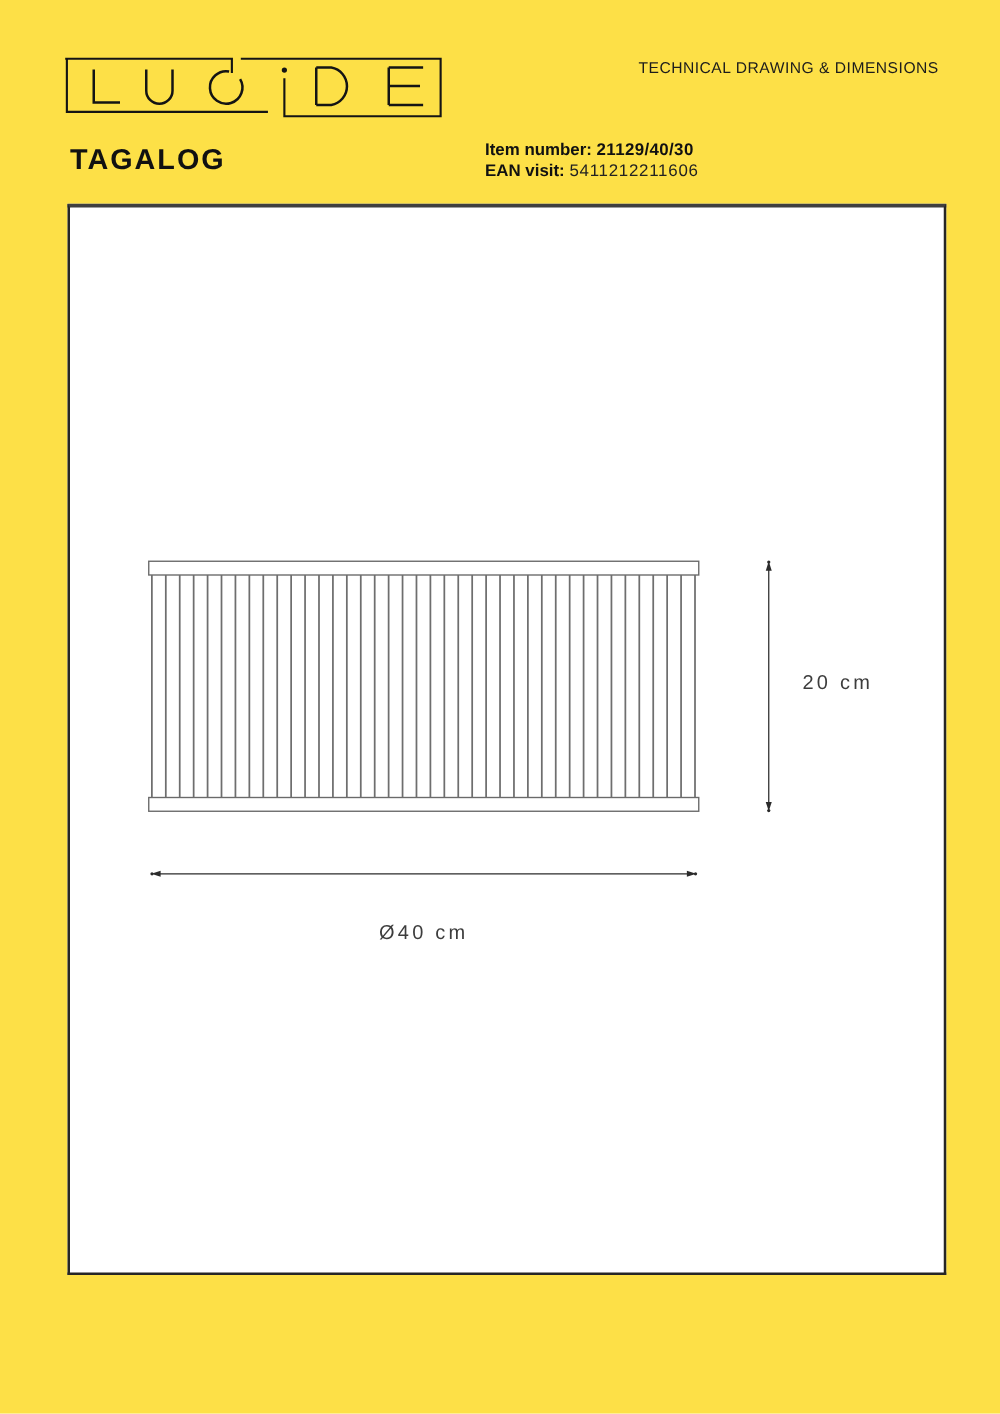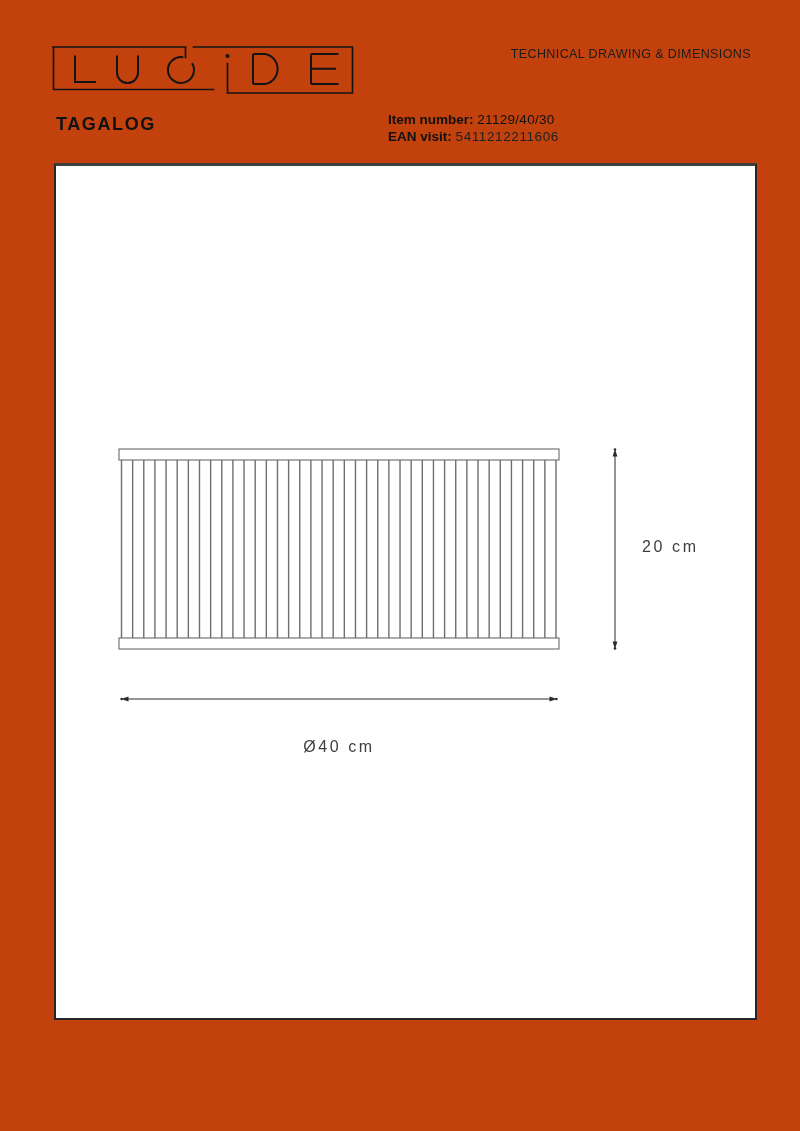--- a/index.html
+++ b/index.html
@@ -1,42 +1,42 @@
 <!DOCTYPE html>
 <html><head>
 <meta charset="utf-8">
 <style>
   * { margin:0; padding:0; box-sizing:border-box; }
   html,body { background:#ffffff; }
   body { font-family:"Liberation Sans", sans-serif; color:#161616; }
   .page {
     position:relative;
     width:800px; height:1131px;
-    background:#c2410c;
+    background:#fde047;
     overflow:hidden;
   }
 
   
   .logo-svg { position:absolute; left:50px; top:38px; }
   .doc-title {
     position:absolute; right:49px; top:47px;
     font-size:12.5px; letter-spacing:0.4px; color:#1c1c1c;
     white-space:nowrap;
   }
   .product-name {
     position:absolute; left:56px; top:114px;
-    font-size:18px; font-weight:bold; letter-spacing:1.6px; color:#111;
+    font-size:23px; font-weight:bold; letter-spacing:1.6px; color:#111;
   }
   .item-block {
     position:absolute; left:388px; top:111px;
     font-size:13.5px; line-height:17px; color:#111;
     white-space:nowrap;
   }
   .item-block .lbl { font-weight:bold; }
-  .item-block .num-bold { font-weight:normal; letter-spacing:0.3px; }
+  .item-block .num-bold { font-weight:bold; letter-spacing:0.3px; }
   .item-block .num { font-weight:normal; letter-spacing:0.6px; color:#222; }
 
   
   .frame {
     position:absolute; left:54px; top:163px;
     width:703px; height:857px;
     border:2px solid #262626;
     border-top:3px solid #3f3f3f;
     background:#ffffff;
   }

